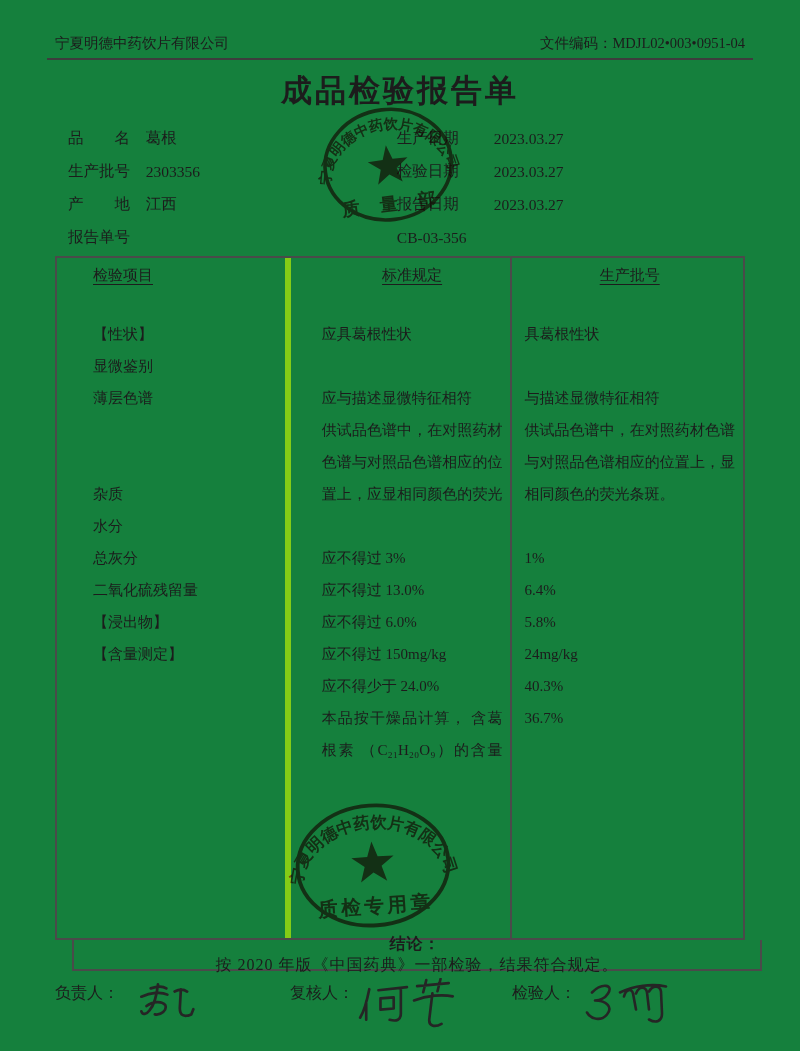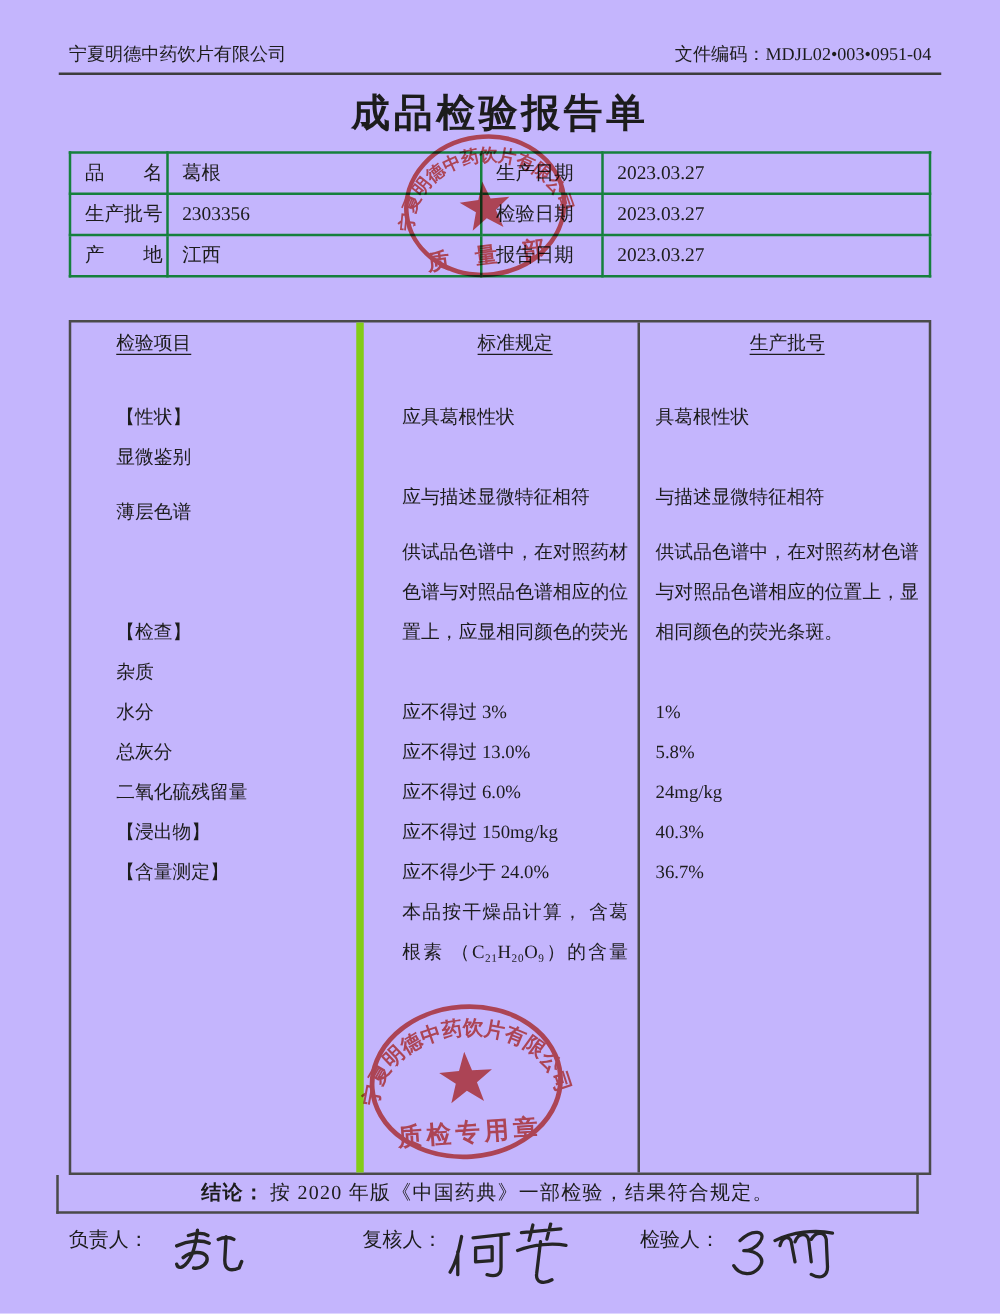--- a/index.html
+++ b/index.html
@@ -2,21 +2,21 @@
 <html><head>
 <meta charset="utf-8">
 <style>
   * { margin:0; padding:0; box-sizing:border-box; }
   html,body { background:#ffffff; }
   body {
     width:800px; height:1051px;
     font-family:"Liberation Serif","DejaVu Serif",serif;
     color:#1c1c1c; position:relative; overflow:hidden;
   }
-  .page { position:absolute; inset:0; background:#c4b5fd; }
+  .page { position:absolute; inset:0; background:#15803d; }
 
   
   .doc-header {
     position:absolute; left:55px; right:55px; top:34px;
     display:flex; justify-content:space-between; align-items:flex-end;
     font-size:14.5px;
   }
   .doc-header .rule {
     position:absolute; left:-8px; right:-8px; top:24px;
     border-bottom:2.5px solid #3d3d3d;
@@ -46,29 +46,29 @@
   .rt-col.c1 { width:33.2%;padding-left:24px; }
   .rt-col.c2 { width:32.9%; border-left:6px solid #84cc16;padding-left:19px; }
   .rt-col.c3 { width:33.9%; border-left:2px solid #4a4a4a; }
   .rt-cell { flex:0 0 auto; line-height:32px; padding:0 8px 0 12px;
     text-align:justify; overflow:hidden; }
   .rt-cell.hdr {
     height:60px; padding-top:5px; line-height:24px;
     text-decoration:underline; text-underline-offset:4px; text-align:left;
   }
   .c2 .rt-cell.hdr, .c3 .rt-cell.hdr { text-align:center; }
-  .h32 { height:32px; } .h96 { height:96px;margin-top:12px; } .h64 { height:64px; }
+  .h32 { height:32px; } .h96 { height:96px; } .h64 { height:64px; }
   .rt-fill { flex:1 1 auto; }
 
   
   .conclusion {
-    position:absolute; left:45px; top:940px; width:690px; height:31px;
+    position:absolute; left:72px; top:940px; width:690px; height:31px;
     border:2px solid #4a4a4a; border-top:none;
     display:flex; justify-content:center; align-items:center;
-    font-size:16px; letter-spacing:1px;
+    font-size:16px; letter-spacing:1px;flex-direction:column;
   }
   .conclusion .lbl { font-weight:bold; margin-right:4px; }
 
   
   .sig-row {
     position:absolute; left:55px; right:40px; top:978px; height:60px;
     display:flex; align-items:flex-start; font-size:16px;
   }
   .sig-label { line-height:30px; white-space:nowrap; }
   .sig-scribble { margin-top:0; }
@@ -115,30 +115,33 @@
       <td>2303356</td>
       <td>检验日期</td>
       <td>2023.03.27</td>
     </tr>
     <tr>
       <td>产　　地</td>
       <td>江西</td>
       <td>报告日期</td>
       <td>2023.03.27</td>
     </tr>
+    <tr>
+      <td colspan="2">报告单号</td>
+      <td colspan="2">CB-03-356</td>
+    </tr>
   </tbody>
     </table>
 
   <div class="result-table">
     <div class="rt-col c1">
       <div class="rt-cell hdr">检验项目</div>
       <div class="rt-cell h32">【性状】</div>
       <div class="rt-cell h32">显微鉴别</div>
       <div class="rt-cell h96">薄层色谱</div>
-      <div class="rt-cell h32">【检查】</div>
       <div class="rt-cell h32">杂质</div>
       <div class="rt-cell h32">水分</div>
       <div class="rt-cell h32">总灰分</div>
       <div class="rt-cell h32">二氧化硫残留量</div>
       <div class="rt-cell h32">【浸出物】</div>
       <div class="rt-cell h64">【含量测定】</div>
       <div class="rt-fill"></div>
     </div>
     <div class="rt-col c2">
       <div class="rt-cell hdr">标准规定</div>
@@ -156,20 +159,21 @@
       <div class="rt-fill"></div>
     </div>
     <div class="rt-col c3">
       <div class="rt-cell hdr">生产批号</div>
       <div class="rt-cell h32">具葛根性状</div>
       <div class="rt-cell h32"></div>
       <div class="rt-cell h32">与描述显微特征相符</div>
       <div class="rt-cell h96">供试品色谱中，在对照药材色谱与对照品色谱相应的位置上，显相同颜色的荧光条斑。</div>
       <div class="rt-cell h32"></div>
       <div class="rt-cell h32">1%</div>
+      <div class="rt-cell h32">6.4%</div>
       <div class="rt-cell h32">5.8%</div>
       <div class="rt-cell h32">24mg/kg</div>
       <div class="rt-cell h32">40.3%</div>
       <div class="rt-cell h64">36.7%</div>
       <div class="rt-fill"></div>
     </div>
   </div>
 
   <div class="conclusion">
     <span class="lbl">结论：</span>

